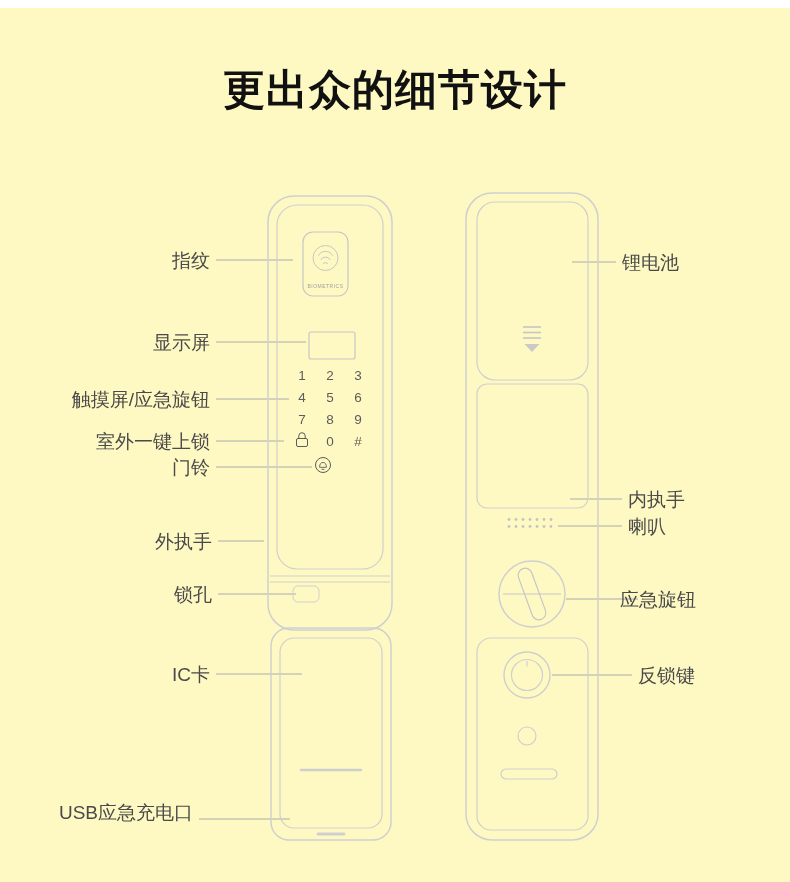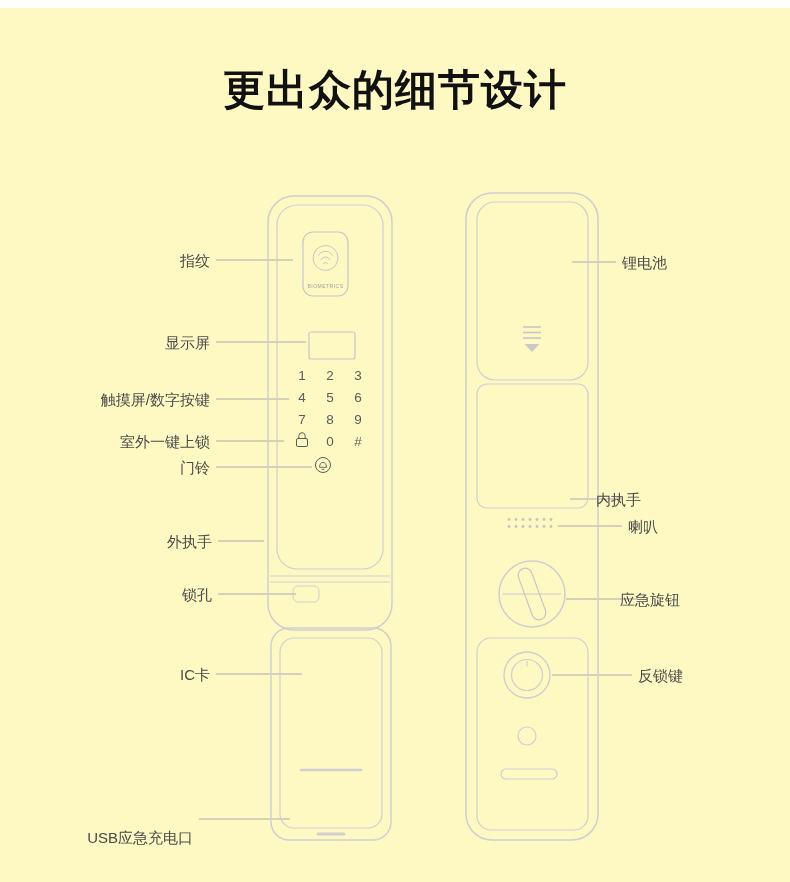--- a/index.html
+++ b/index.html
@@ -25,21 +25,21 @@
     letter-spacing: 1px;
     line-height: 1.15;
   }
   .diagram-svg {
     position: absolute;
     top: 0;
     left: 0;
   }
   .callout {
     position: absolute;
-    font-size: 15px;
+    font-size: 19px;
     color: #4a4a4a;
     white-space: nowrap;
     transform: translateY(-50%);
     line-height: 1;
   }
   .callout.left { text-align: right; }
   .callout.right { text-align: right; }
 </style>
 </head>
 <body>
@@ -155,27 +155,27 @@
       <circle cx="523" cy="518.5" r="1.4"></circle>
         <circle cx="530" cy="518.5" r="1.4"></circle>
       <circle cx="537" cy="518.5" r="1.4"></circle>
         <circle cx="544" cy="518.5" r="1.4"></circle>
       <circle cx="551" cy="518.5" r="1.4"></circle>
     </g>
   </svg>
 
   <div class="callout left" style="top:252px; right:580px;">指纹</div>
   <div class="callout left" style="top:334px; right:580px;text-align:center;">显示屏</div>
-  <div class="callout left" style="top:391px; right:580px;">触摸屏/数字按键</div>
+  <div class="callout left" style="top:391px; right:580px;">触摸屏/应急旋钮</div>
   <div class="callout left" style="top:433px; right:580px;text-align:center;">室外一键上锁</div>
   <div class="callout left" style="top:459px; right:580px;">门铃</div>
   <div class="callout left" style="top:533px; right:578px;text-align:center;">外执手</div>
   <div class="callout left" style="top:586px; right:578px;">锁孔</div>
   <div class="callout left" style="top:666px; right:580px;">IC卡</div>
-  <div class="callout left" style="top:829px; right:597px;">USB应急充电口</div>
+  <div class="callout left" style="top:804px; right:597px;">USB应急充电口</div>
 
   <div class="callout right" style="top:254px; left:622px;">锂电池</div>
-  <div class="callout right" style="top:491px; left:596px;">内执手</div>
+  <div class="callout right" style="top:491px; left:628px;">内执手</div>
   <div class="callout right" style="top:518px; left:628px;">喇叭</div>
   <div class="callout right" style="top:591px; left:620px;">应急旋钮</div>
   <div class="callout right" style="top:667px; left:638px;">反锁键</div>
 
 </div>
 
 </body></html>

